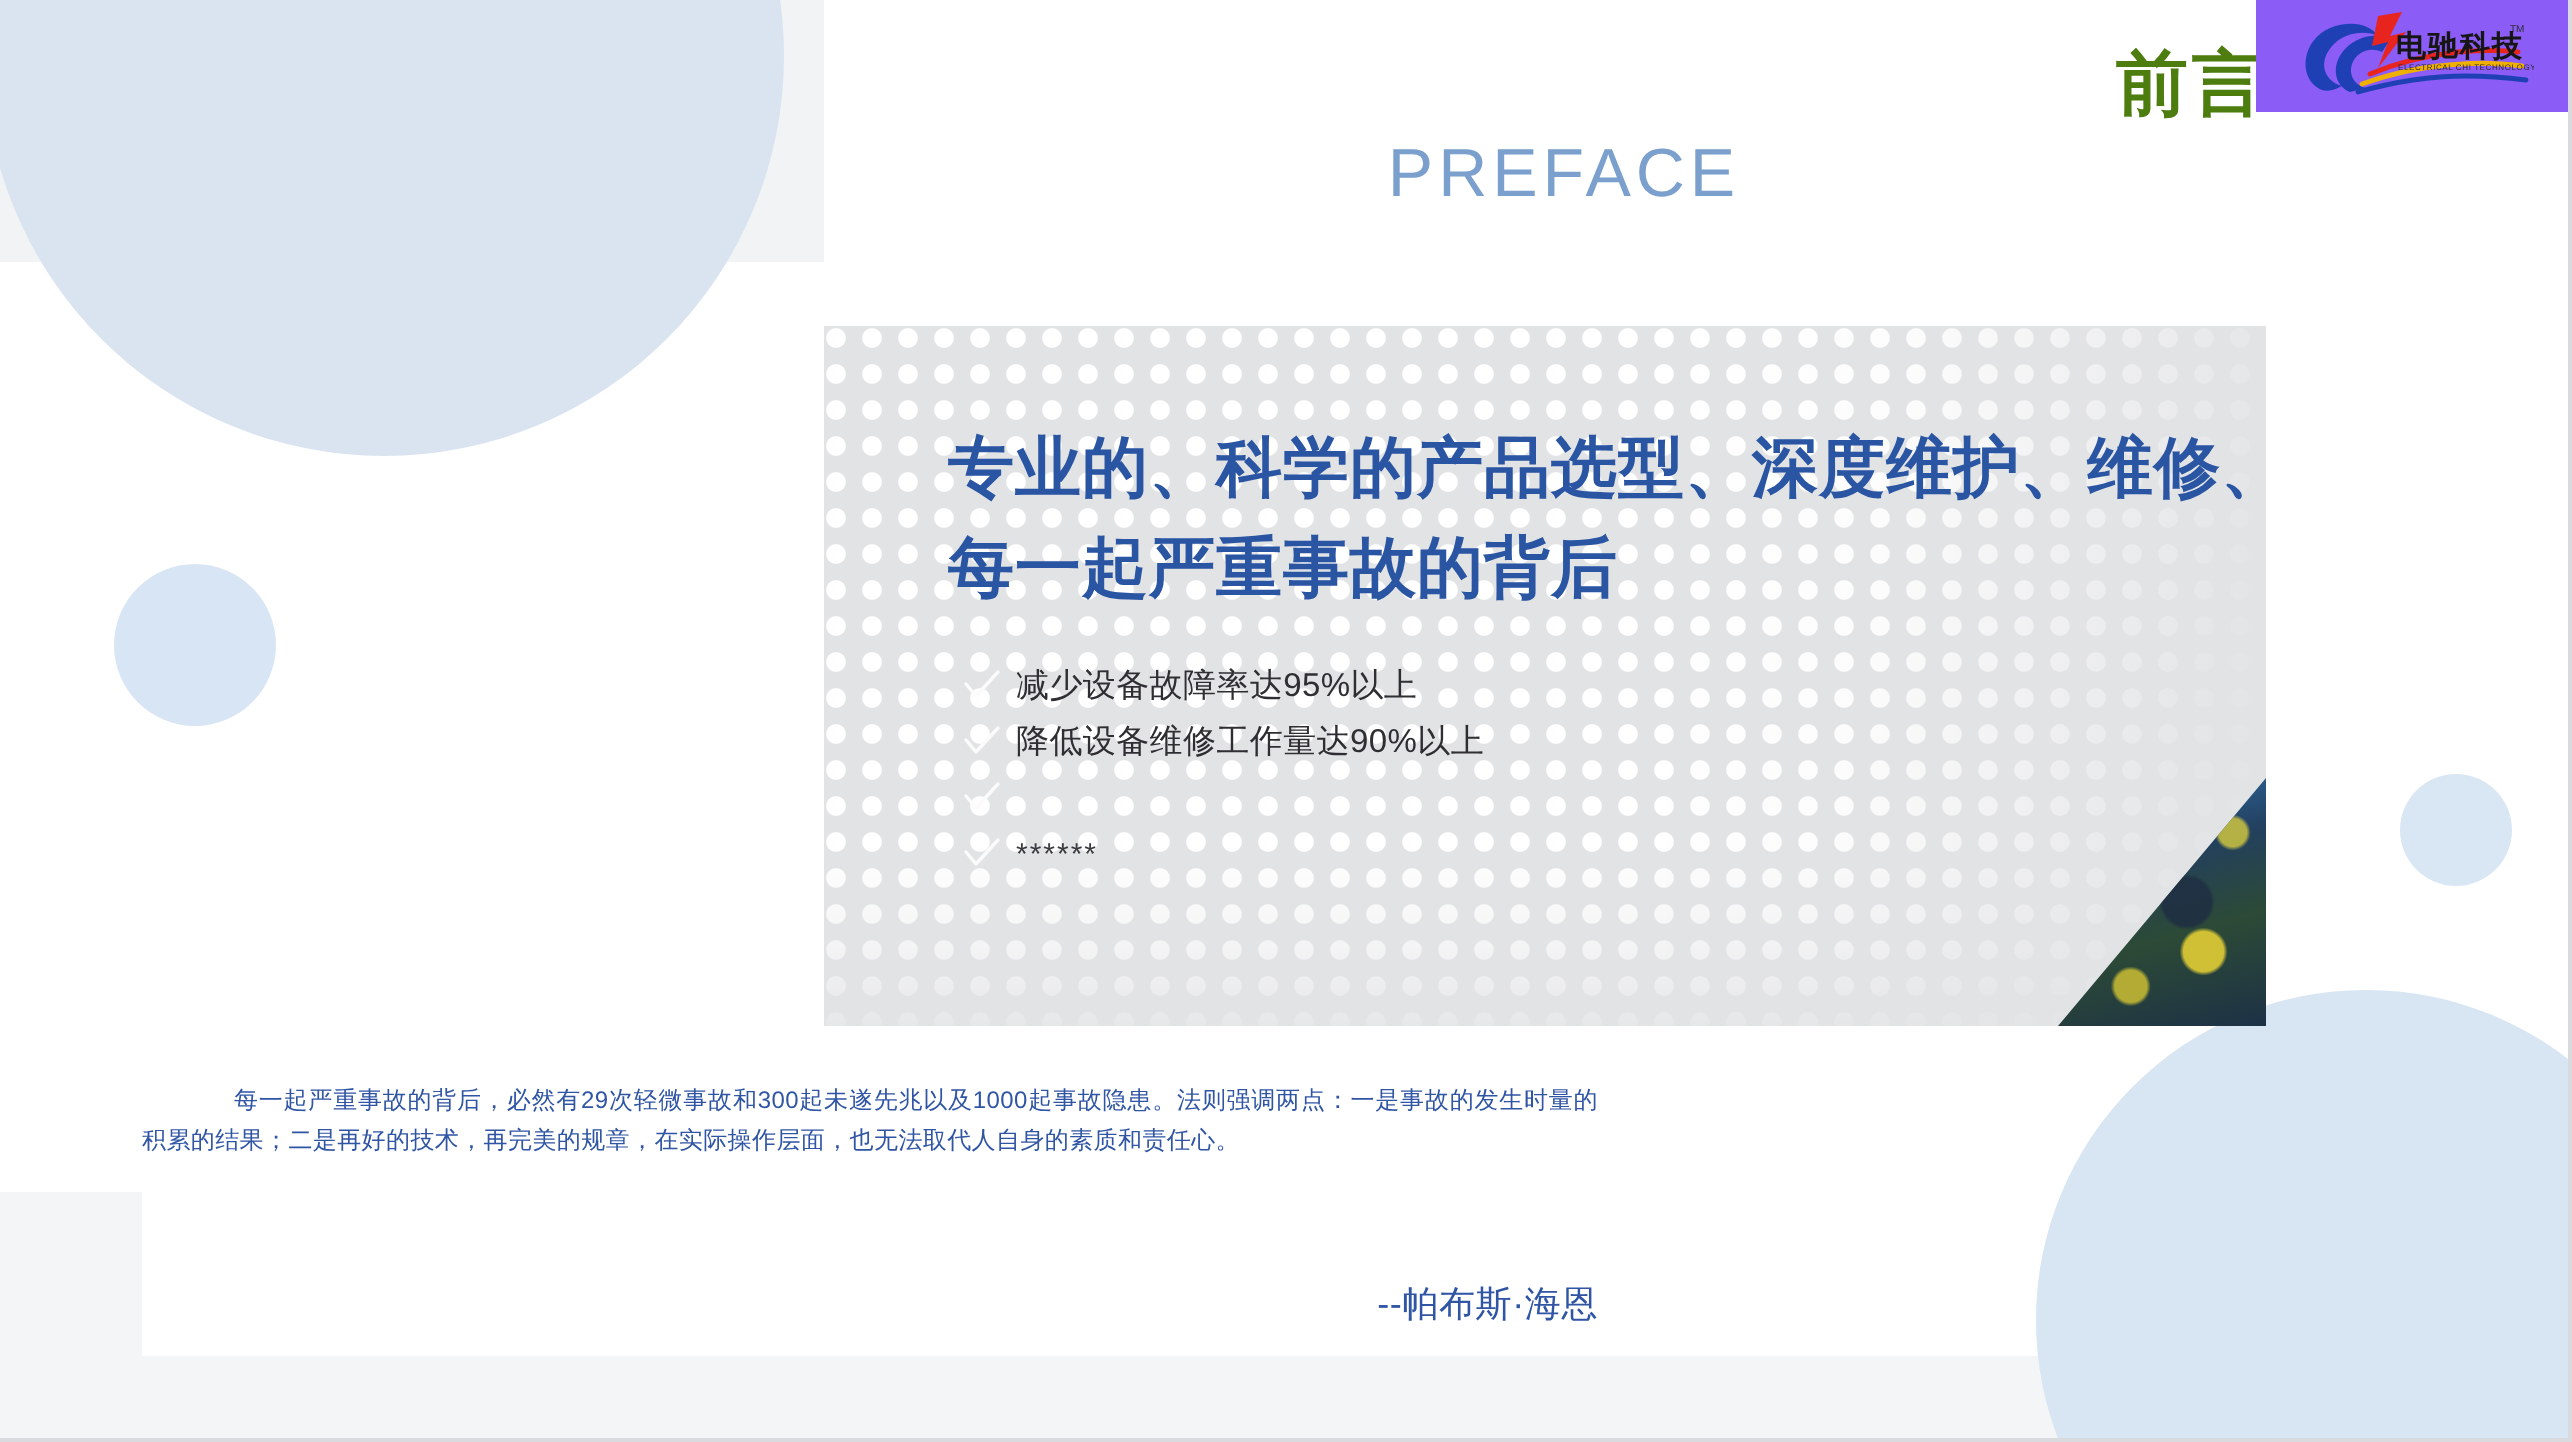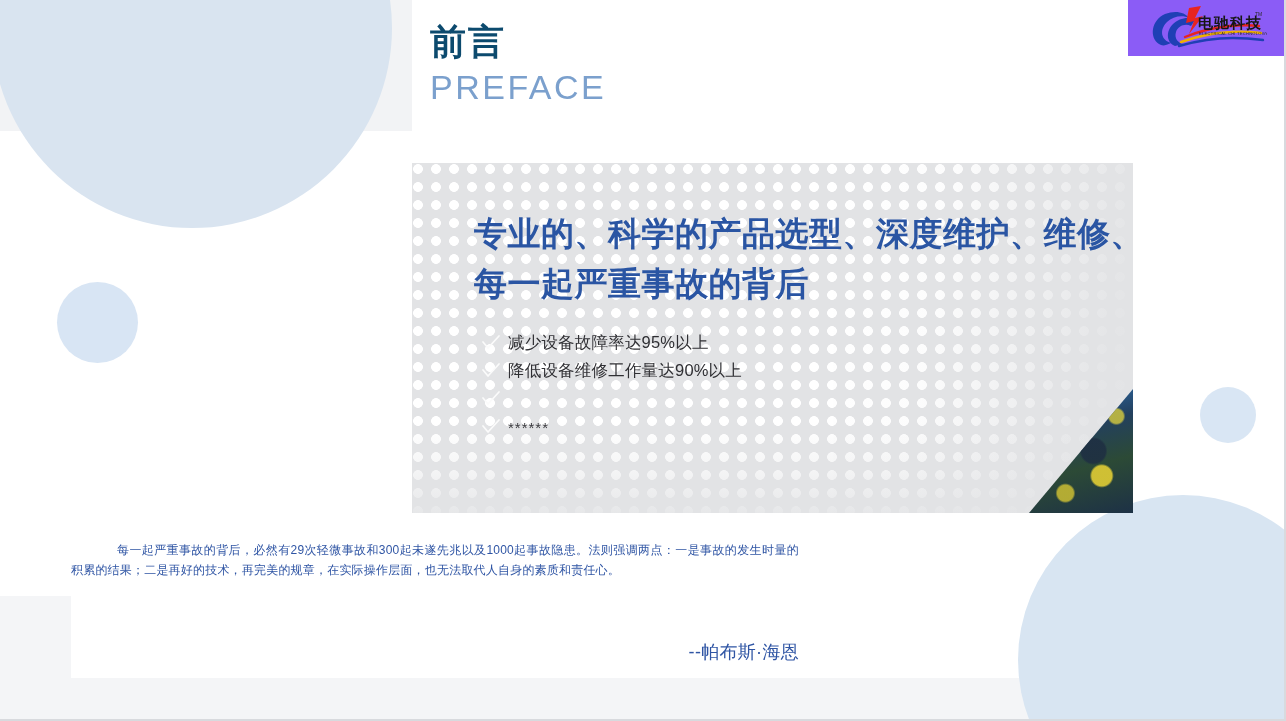--- a/index.html
+++ b/index.html
@@ -66,26 +66,27 @@
 
   
   .header {
     position: absolute; left: 412px; top: 0;
     width: 722px; height: 140px;
     background: #ffffff;
     padding: 22px 0 0 18px;
   }
   .title-cn {
     font-size: 36px; font-weight: bold; letter-spacing: 2px;
-    color: #0c4a6e; line-height: 1.1;
+    color: #4d7c0f; line-height: 1.1;
     font-family: "Liberation Sans", "DejaVu Sans", sans-serif;
+    text-align: right;
   }
   .title-en {
     font-size: 34px; font-weight: 400; letter-spacing: 2.5px;
-    color: #7ba0cd; line-height: 1.25; margin-top: 4px;
+    color: #7ba0cd; line-height: 1.25; margin-top: 4px; text-align: center;
   }
 
   
   .panel {
     position: absolute; left: 412px; top: 163px;
     width: 721px; height: 350px;
     background: #e2e3e5;
     overflow: hidden;
   }
   .panel-dots {

